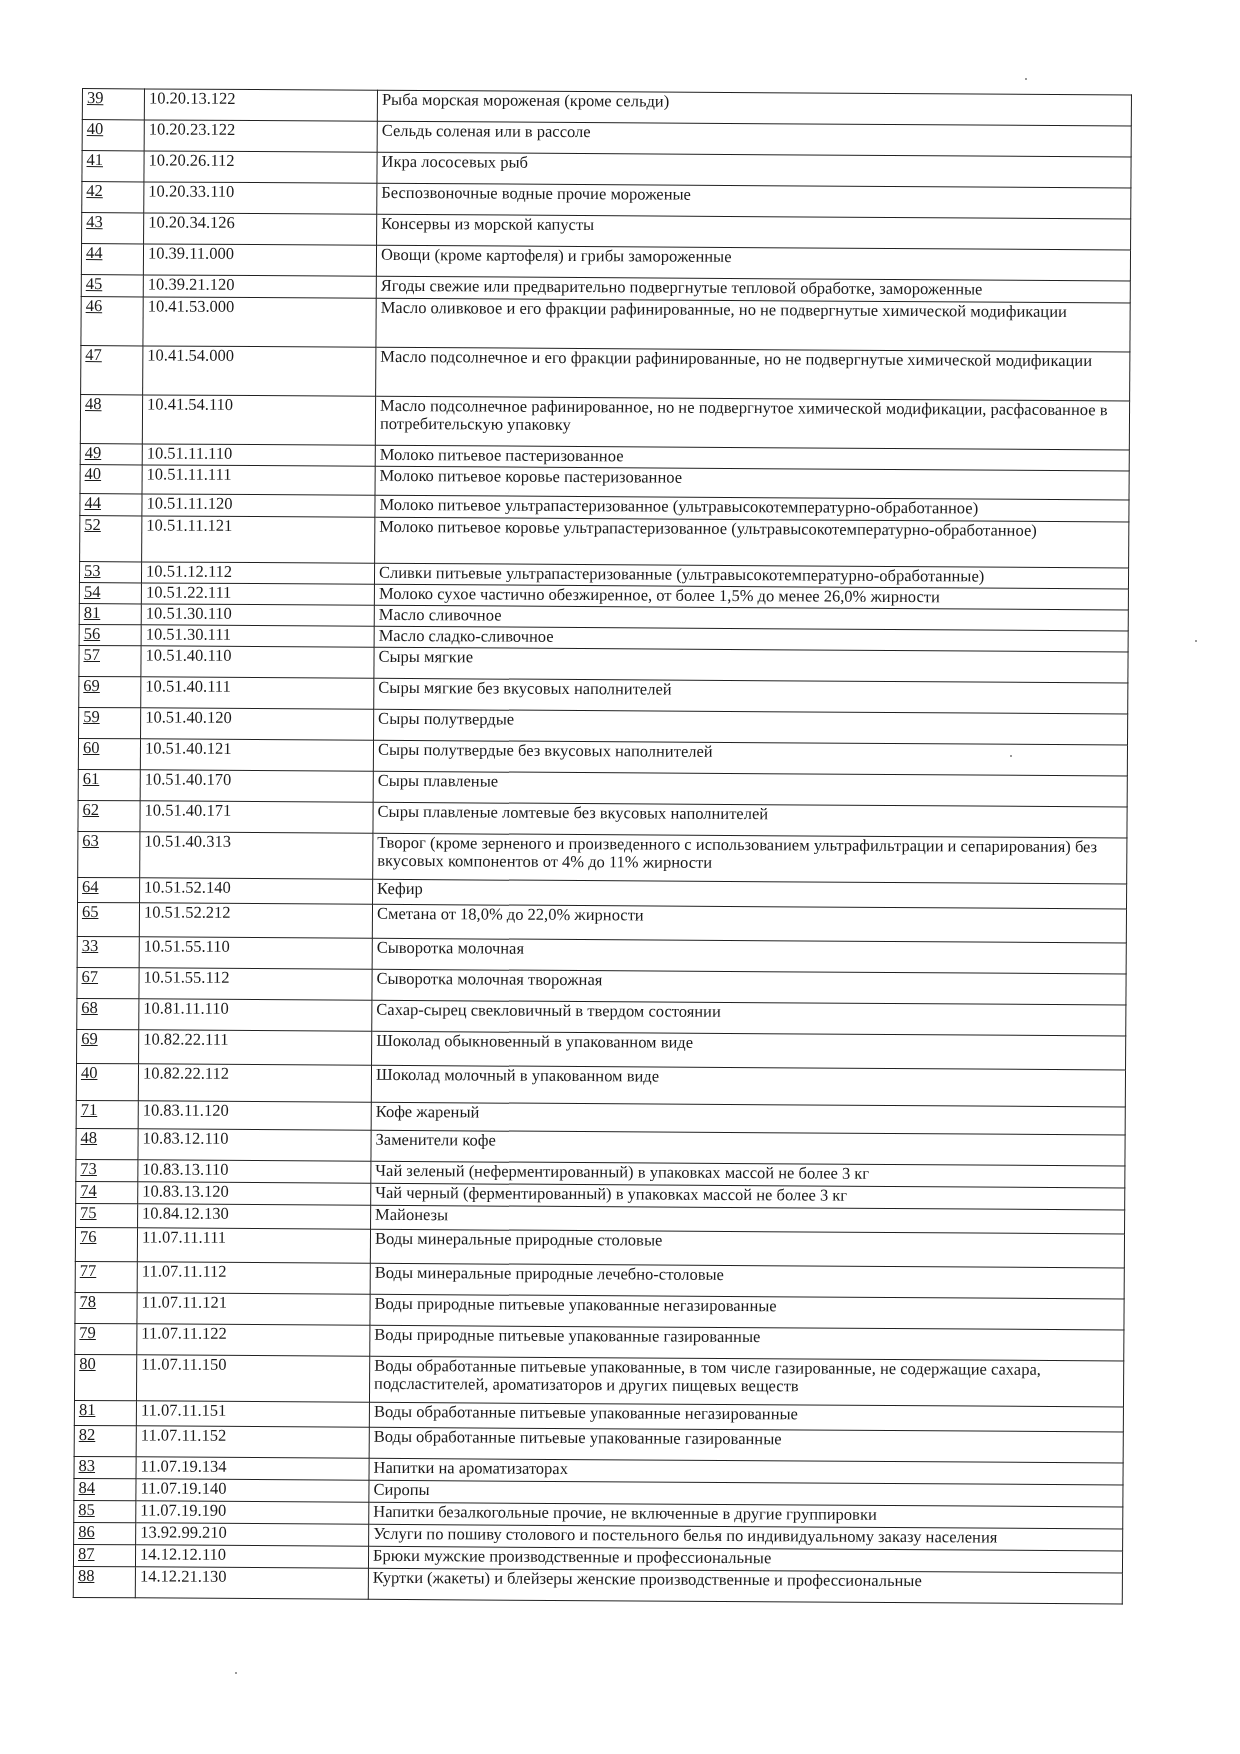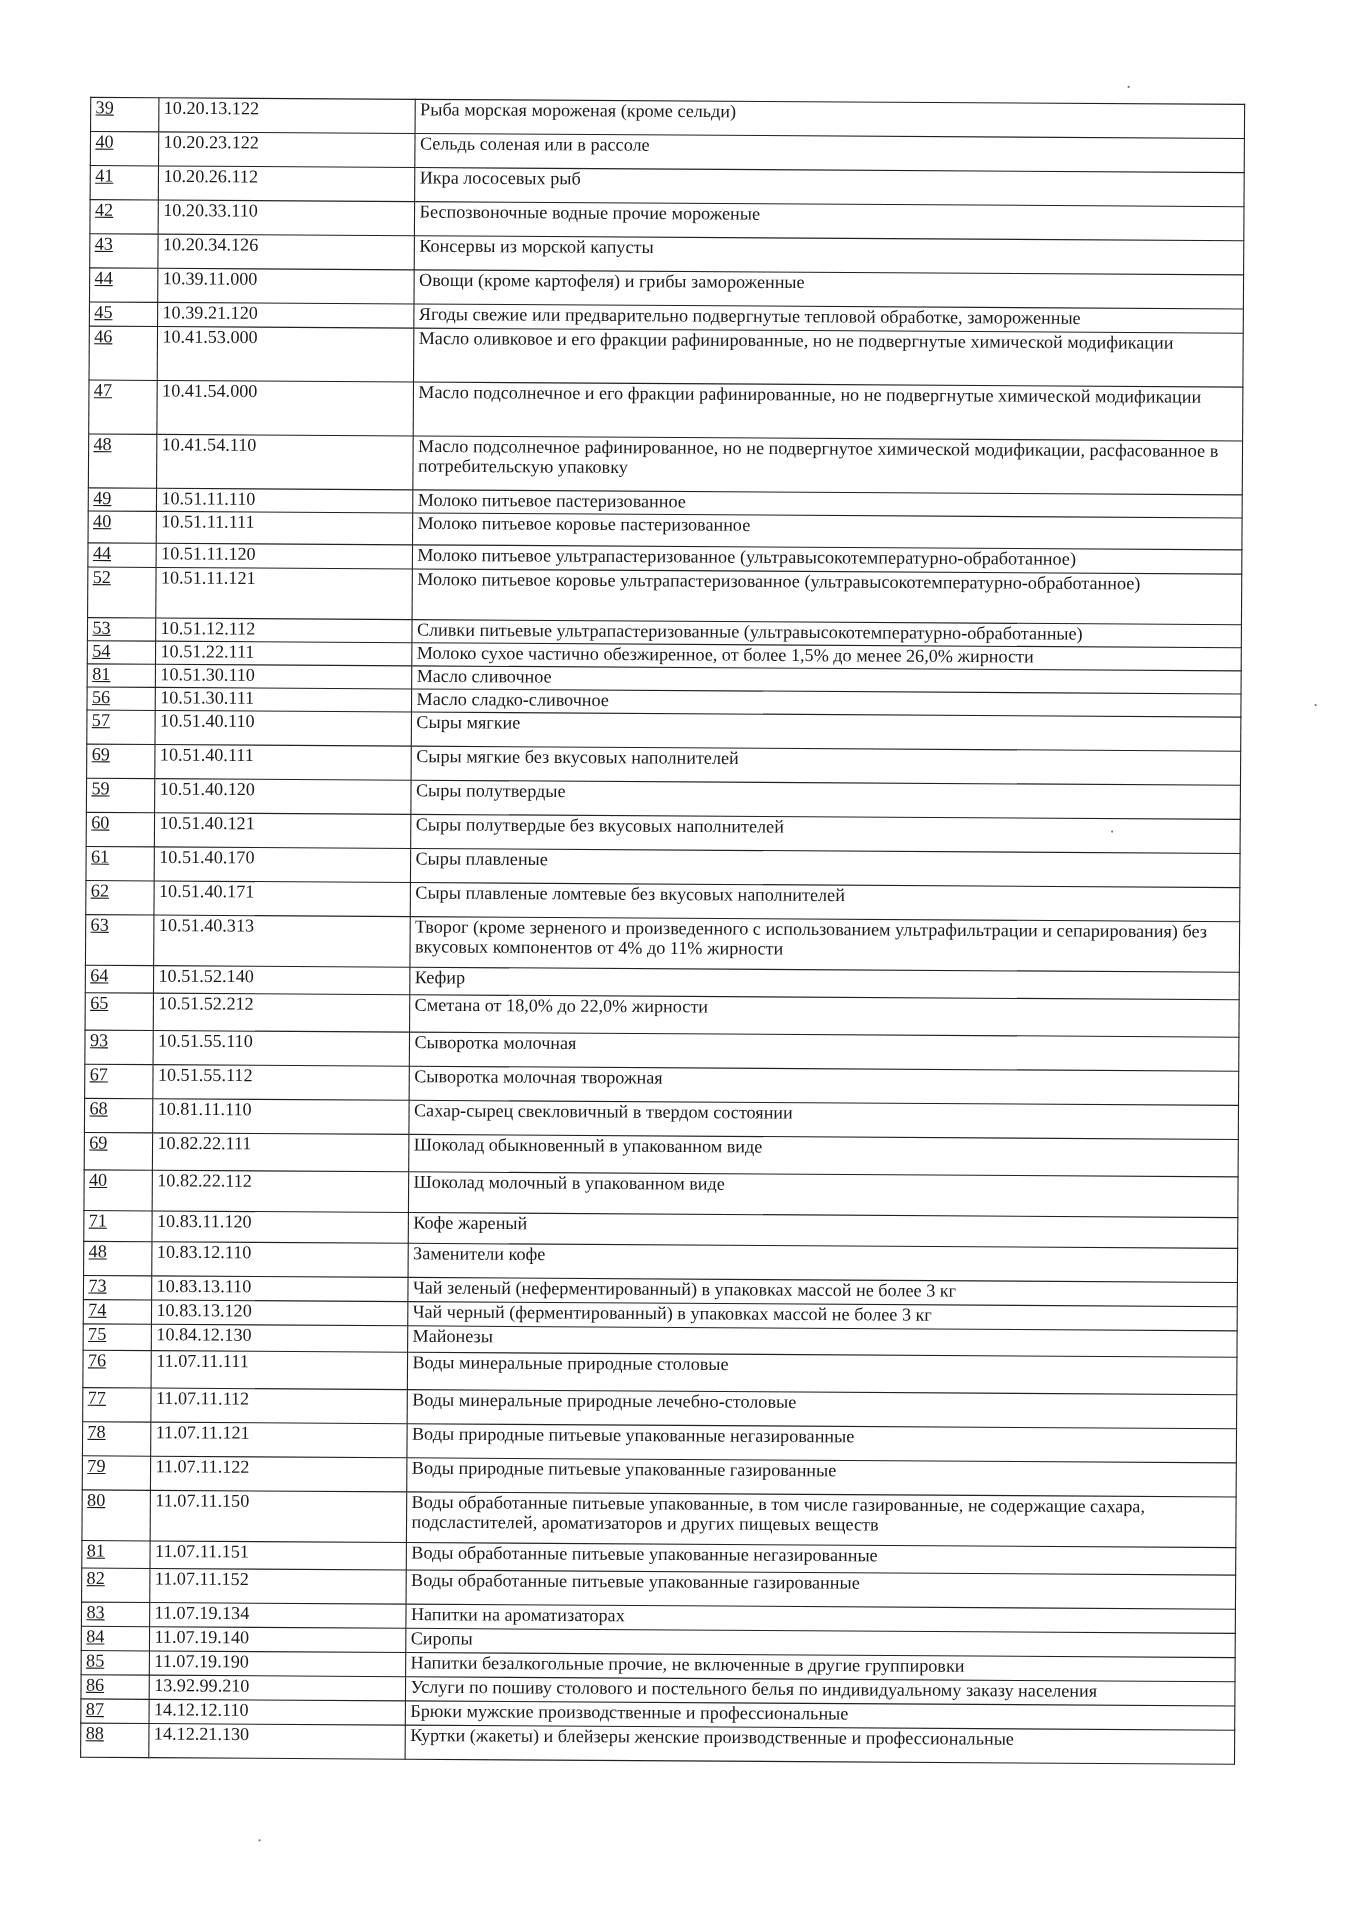--- a/index.html
+++ b/index.html
@@ -165,21 +165,21 @@
           <td class="num">64</td>
           <td class="code">10.51.52.140</td>
           <td class="name">Кефир</td>
         </tr>
         <tr style="height: 34px;">
           <td class="num">65</td>
           <td class="code">10.51.52.212</td>
           <td class="name">Сметана от 18,0% до 22,0% жирности</td>
         </tr>
         <tr style="height: 31px;">
-          <td class="num">93</td>
+          <td class="num">33</td>
           <td class="code">10.51.55.110</td>
           <td class="name">Сыворотка молочная</td>
         </tr>
         <tr style="height: 31px;">
           <td class="num">67</td>
           <td class="code">10.51.55.112</td>
           <td class="name">Сыворотка молочная творожная</td>
         </tr>
         <tr style="height: 31px;">
           <td class="num">68</td>

